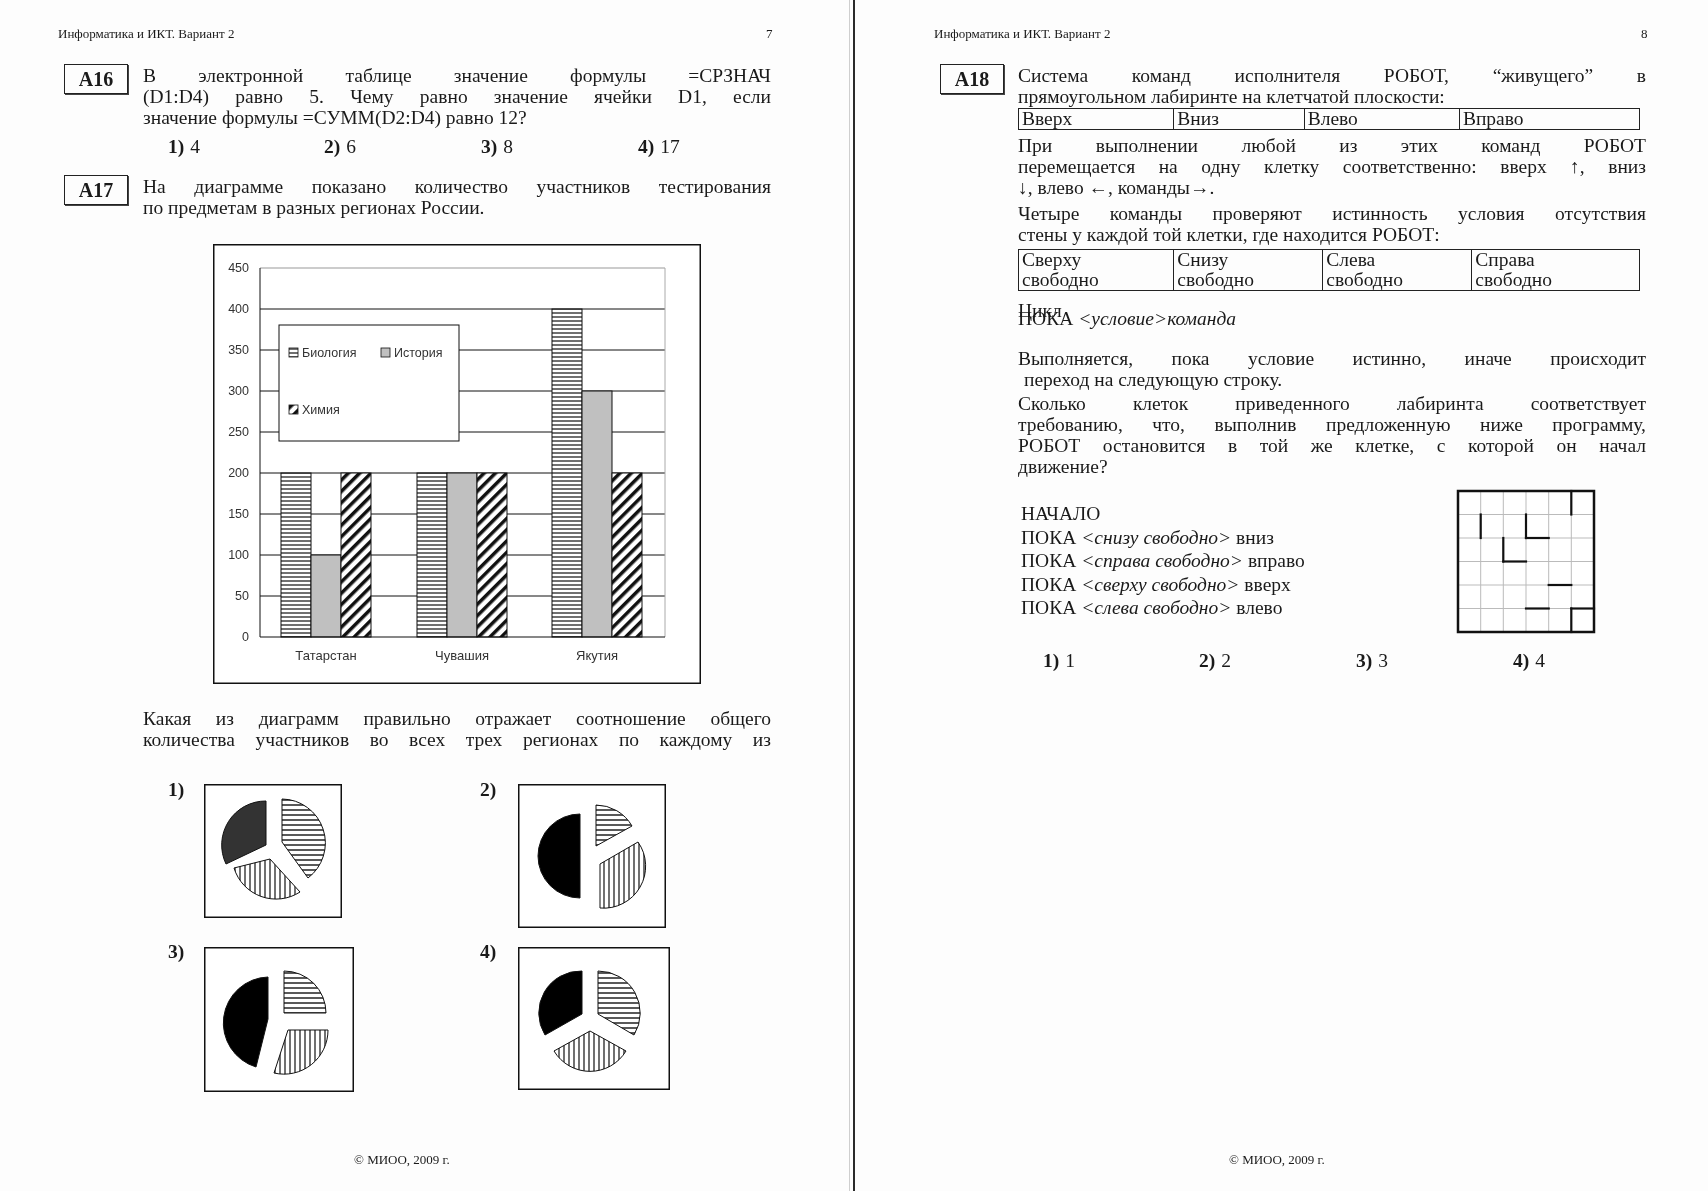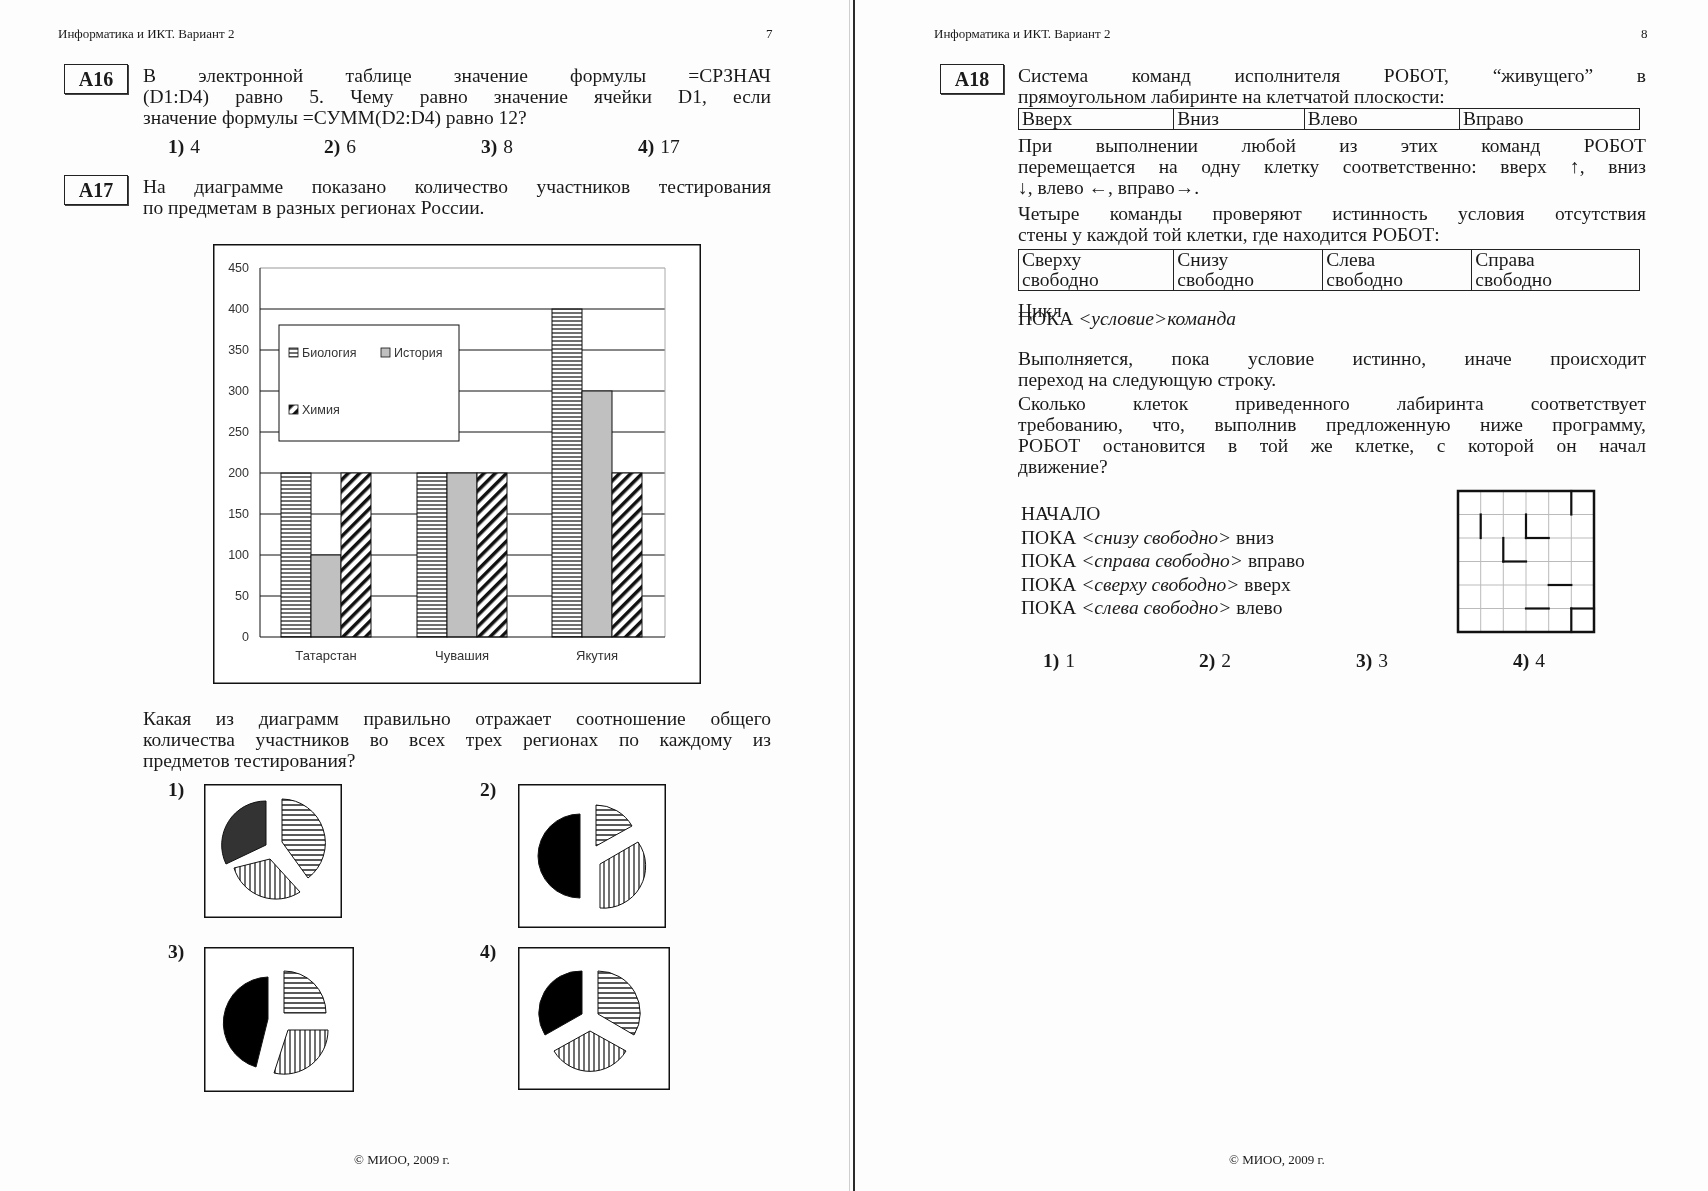--- a/index.html
+++ b/index.html
@@ -115,21 +115,20 @@
       <text x="89" y="113" font-size="12.5" fill="#333">Биология</text>
       <rect x="168" y="104" width="9" height="9" fill="#c0c0c0" stroke="#111" stroke-width="0.8"></rect>
       <text x="181" y="113" font-size="12.5" fill="#333">История</text>
       <rect x="76" y="161" width="9" height="9" fill="url(#dstripe)" stroke="#111" stroke-width="0.8"></rect>
       <text x="89" y="170" font-size="12.5" fill="#333">Химия</text>
     </g>
   </svg>
 
   <div class="para just-last" style="left:143px;top:708px;width:628px;">Какая из диаграмм правильно отражает соотношение общего</div>
   <div class="para just-last" style="left:143px;top:729px;width:628px;">количества участников во всех трех регионах по каждому из</div>
-  <div class="para" style="left:143px;top:750px;width:628px;">предметов тестирования?</div>
 
   <div class="ans" style="left:168px;top:779px;"><b>1)</b></div>
   <svg style="position:absolute;left:204px;top:784px;" width="138" height="134" viewBox="0 0 138 134">
     <defs>
       <pattern id="ph1" width="6" height="5" patternUnits="userSpaceOnUse">
           <rect width="6" height="5" fill="#fff"></rect>
           <line x1="0" y1="1" x2="6" y2="1" stroke="#111" stroke-width="1.4"></line>
         </pattern>
       <pattern id="pv1" width="5" height="6" patternUnits="userSpaceOnUse">
           <rect width="5" height="6" fill="#fff"></rect>
@@ -213,21 +212,21 @@
       <td style="width:25%;">Вверх</td>
       <td style="width:21%;">Вниз</td>
       <td style="width:25%;">Влево</td>
       <td style="width:29%;">Вправо</td>
     </tr>
   </tbody>
     </table>
 
   <div class="para just-last" style="left:162px;top:135px;width:628px;">При выполнении любой из этих команд РОБОТ</div>
   <div class="para just-last" style="left:162px;top:156px;width:628px;">перемещается на одну клетку соответственно: вверх ↑, вниз</div>
-  <div class="para" style="left:162px;top:177px;width:628px;">↓, влево ←, вправо→.</div>
+  <div class="para" style="left:162px;top:177px;width:628px;">↓, влево ←, команды→.</div>
 
   <div class="para just-last" style="left:162px;top:203px;width:628px;">Четыре команды проверяют истинность условия отсутствия</div>
   <div class="para" style="left:162px;top:224px;width:628px;">стены у каждой той клетки, где находится РОБОТ:</div>
 
   <table class="cmd" style="left:162px;top:249px;width:622px;">
     <tbody>
         <tr>
       <td style="width:25%;">
             <div>Сверху</div>
             <div>свободно</div>
@@ -244,21 +243,21 @@
             <div>Справа</div>
             <div>свободно</div>
           </td>
     </tr>
   </tbody>
     </table>
 
   <div class="para" style="left:162px;top:300px;width:628px;">Цикл</div>
   <div class="para" style="left:162px;top:308px;width:628px;"><span>ПОКА </span><i>&lt;условие&gt;</i><i>команда</i></div>
   <div class="para just-last" style="left:162px;top:348px;width:628px;">Выполняется, пока условие истинно, иначе происходит</div>
-  <div class="para" style="left:162px;top:369px;width:628px;">переход на следующую строку.</div>
+  <div class="para" style="left:168px;top:369px;width:628px;">переход на следующую строку.</div>
 
   <div class="para just-last" style="left:162px;top:393px;width:628px;">Сколько клеток приведенного лабиринта соответствует</div>
   <div class="para just-last" style="left:162px;top:414px;width:628px;">требованию, что, выполнив предложенную ниже программу,</div>
   <div class="para just-last" style="left:162px;top:435px;width:628px;">РОБОТ остановится в той же клетке, с которой он начал</div>
   <div class="para" style="left:162px;top:456px;width:628px;">движение?</div>
 
   <div class="code" style="left:165px;top:502px;">
     <div>НАЧАЛО</div>
     <div><span>ПОКА </span><i>&lt;снизу свободно&gt;</i><span> вниз</span></div>
     <div><span>ПОКА </span><i>&lt;справа свободно&gt;</i><span> вправо</span></div>

